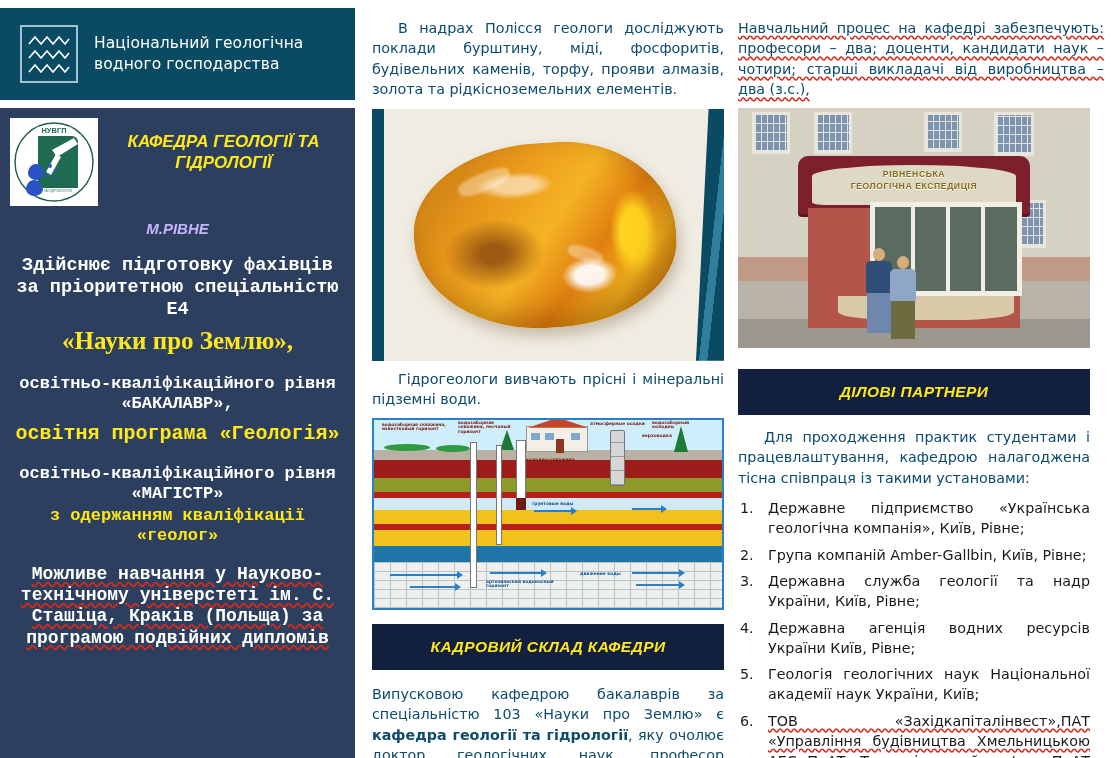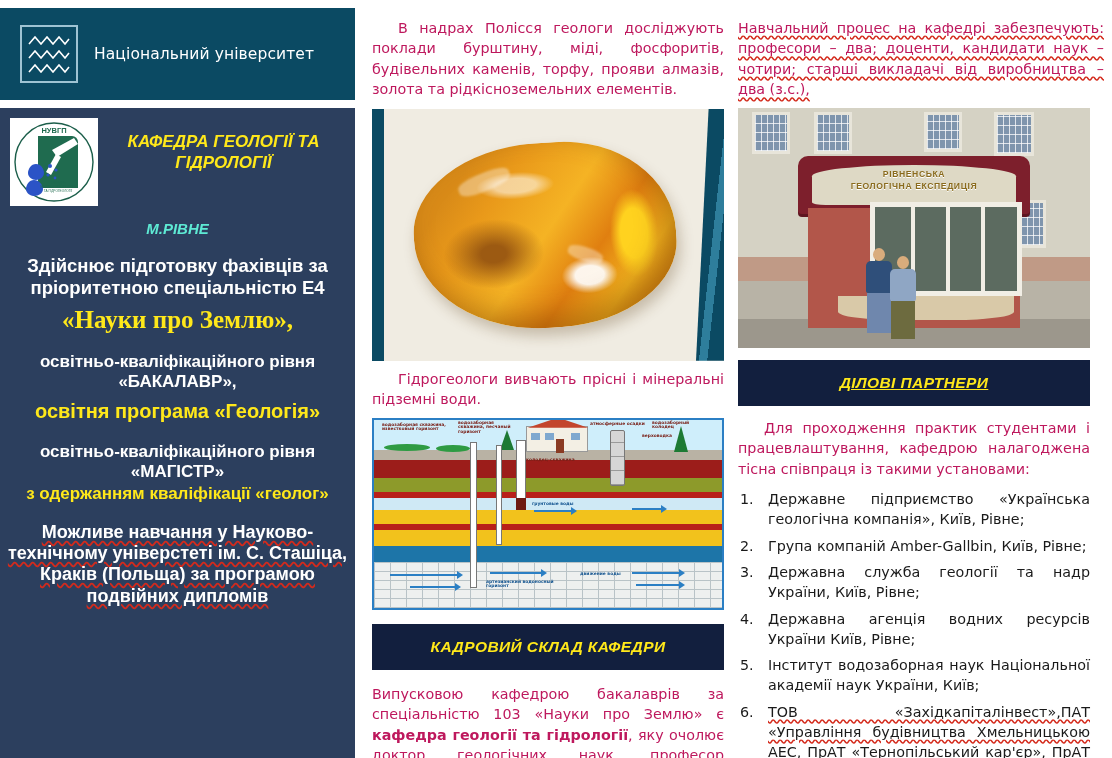--- a/index.html
+++ b/index.html
@@ -38,41 +38,41 @@
   .dept-logo{
     width:88px;height:88px;background:#ffffff;flex:0 0 88px;
     display:flex;align-items:center;justify-content:center;
   }
   .dept-title{
     flex:1;color:#ffe81a;font-weight:bold;font-style:italic;
     font-size:17px;line-height:1.22;padding:14px 4px 0 6px;
     font-family:"Liberation Sans", sans-serif;
   }
   .dept-city{
-    color:#5eead4;font-weight:bold;font-style:italic;font-size:15px;
+    color:#c4b5fd;font-weight:bold;font-style:italic;font-size:15px;
     margin-top:14px;font-family:"Liberation Sans", sans-serif;
   }
-  .blk{font-family:Liberation Sans, sans-serif;font-weight:bold;line-height:1.18;}
+  .blk{font-family:Liberation Mono, monospace;font-weight:bold;line-height:1.18;}
   .w{color:#ffffff;}
   .y{color:#ffe81a;}
   .t-intro{font-size:18.5px;margin:18px 10px 0;}
   .t-sciences{font-size:25px;margin:6px 6px 0;font-family:"Liberation Serif", serif;}
   .t-lvl{font-size:17px;margin:18px 8px 0;}
   .t-prog{font-size:20px;margin:8px 6px 0;}
   .t-prog2{font-size:17.5px;margin:6px 6px 0;}
   .t-qual{font-size:17px;margin:2px 6px 11px;}
   .t-possible{font-size:18px;margin:18px 6px 0;}
   .sq{ text-decoration: underline; text-decoration-style: wavy;
        text-decoration-color:#d42a1c; text-underline-offset:2px;}
 
   
   .col-mid{position:absolute;left:372px;top:0;width:352px;height:758px;}
   .body-txt{
     font-family:"DejaVu Sans", sans-serif;font-size:14.3px;line-height:1.43;
-    color:#be185d;text-align:justify;
+    color:#0c4a6e;text-align:justify;
   }
   .body-txt.ind{text-indent:26px;}
   .amber-photo{
     position:relative;margin-top:9px;width:352px;height:252px;
     background:#f0ece2;overflow:hidden;
   }
   .amber-bar-l{position:absolute;left:0;top:0;width:12px;height:100%;background:#0b4a63;}
   .amber-wedge-r{
     position:absolute;right:0;top:0;width:28px;height:100%;
     background:linear-gradient(to bottom right,#0b4a63 0 55%,#2e7e9c 55% 70%,#0b4a63 70%);
@@ -143,21 +143,21 @@
   .p-legs{width:24px;height:40px;background:#6f87ad;margin-left:1px;}
   .p-body2{width:26px;height:32px;background:#8fa6c4;border-radius:5px 5px 2px 2px;}
   .p-legs2{width:24px;height:38px;background:#6d6b3f;margin-left:1px;}
   .ol-partners{margin:10px 0 0 0;padding-left:0;list-style:none;counter-reset:pn;}
   .ol-partners li{
     position:relative;padding-left:30px;margin-bottom:6px;
     font-family:"DejaVu Sans", sans-serif;font-size:14.3px;line-height:1.42;
     color:#1a1a1a;text-align:justify;counter-increment:pn;
   }
   .ol-partners li:before{content:counter(pn) ".";position:absolute;left:2px;top:0;}
-  .rt-sec{margin-top:12px;text-decoration:underline;}
+  .rt-sec{margin-top:21px;}
 </style>
 </head>
 <body>
 
 <div class="page">
 
   <div class="col-left">
 
     <div class="uni-header">
       <div class="uni-logo-box">
@@ -165,21 +165,22 @@
             <polyline points="1,9 7,2 13,9 19,2 25,9 31,2 37,9 41,4" fill="none" stroke="#ffffff" stroke-width="1.6"></polyline>
           </svg>
         <svg width="42" height="11" viewBox="0 0 42 11">
             <polyline points="1,9 7,2 13,9 19,2 25,9 31,2 37,9 41,4" fill="none" stroke="#ffffff" stroke-width="1.6"></polyline>
           </svg>
         <svg width="42" height="11" viewBox="0 0 42 11">
             <polyline points="1,9 7,2 13,9 19,2 25,9 31,2 37,9 41,4" fill="none" stroke="#ffffff" stroke-width="1.6"></polyline>
           </svg>
       </div>
       <div class="uni-name">
-        <div>Національний університет</div>
+        <div>Національний геологічна</div>
+        <div>водного господарства</div>
       </div>
     </div>
 
     <div class="dept-panel">
       <div class="dept-top">
         <div class="dept-logo">
           <svg width="84" height="84" viewBox="0 0 84 84">
             <circle cx="42" cy="42" r="39" fill="#ffffff" stroke="#1b5e4a" stroke-width="1.4"></circle>
             <path d="M26 16 h34 a6 6 0 0 1 6 6 v46 h-40 z" fill="#1f6b4f"></path>
             <path d="M30 68 L52 26 L66 50 v18 z" fill="#1f6b4f"></path>
@@ -334,18 +335,18 @@
 
     <div class="sec-bar rt-sec" style="width:352px;">ДІЛОВІ ПАРТНЕРИ</div>
 
     <div class="body-txt ind" style="margin-top:12px;width:352px;">Для проходження практик студентами і працевлаштування, кафедрою налагоджена тісна співпраця із такими установами:</div>
 
     <ol class="ol-partners" style="width:352px;">
       <li>Державне підприємство «Українська геологічна компанія», Київ, Рівне;</li>
       <li>Група компаній Amber-Gallbin, Київ, Рівне;</li>
       <li>Державна служба геології та надр України, Київ, Рівне;</li>
       <li>Державна агенція водних ресурсів України Київ, Рівне;</li>
-      <li>Інститут водозаборная наук Національної академії наук України, Київ;</li>
+      <li>Геологія геологічних наук Національної академії наук України, Київ;</li>
       <li><span class="sq">ТОВ «Західкапіталінвест»,ПАТ «Управління будівництва  Хмельницькою АЕС, ПрАТ «Тернопільський кар'єр», ПрАТ «Дікергоф-фцемент –Україна», ТОВ «Сенд-Вест», ТОВ «Надрабудінвест» та інші гірничодобувні компанії Волино-Подільського регіону.</span></li>
     </ol>
   </div>
 
 </div>
 
 </body></html>

